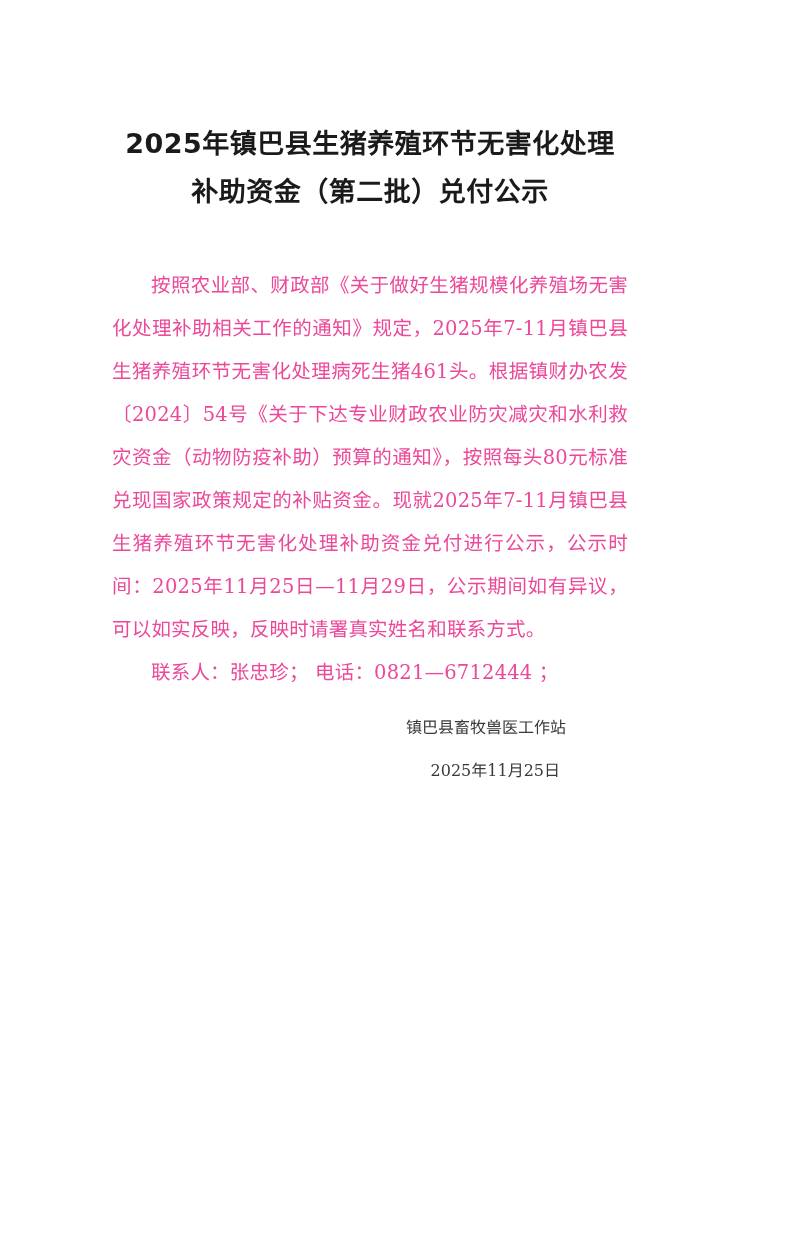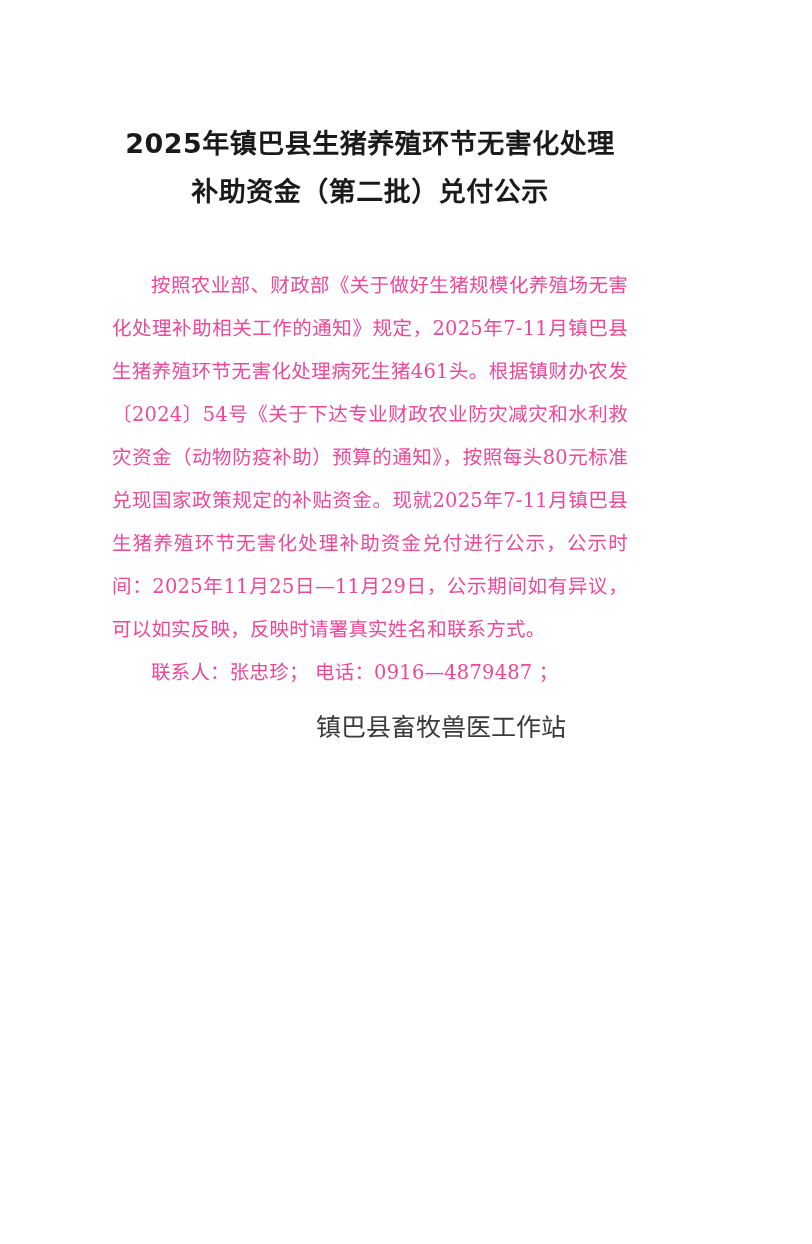--- a/index.html
+++ b/index.html
@@ -43,21 +43,21 @@
   }
   .para {
     margin: 0;
     text-indent: 2em;
   }
   .para + .para {
     margin-top: 0px;
   }
   .sign-block {
     margin-top: 12px;
-    font-size: 25px;
+    font-size: 16px;
     line-height: 43px;
     color: #3a3a3a;
     text-align: right;
     padding-right: 62px;
   }
   .sign-line {
     display: block;
     white-space: pre;
   }
   .sign-date {
@@ -66,20 +66,21 @@
 </style>
 </head>
 <body>
 
 <div class="page">
 
   <h1 class="doc-title">2025年镇巴县生猪养殖环节无害化处理补助资金（第二批）兑付公示</h1>
 
   <div class="body-text">
     <p class="para">按照农业部、财政部《关于做好生猪规模化养殖场无害化处理补助相关工作的通知》规定，2025年7-11月镇巴县生猪养殖环节无害化处理病死生猪461头。根据镇财办农发〔2024〕54号《关于下达专业财政农业防灾减灾和水利救灾资金（动物防疫补助）预算的通知》，按照每头80元标准兑现国家政策规定的补贴资金。现就2025年7-11月镇巴县生猪养殖环节无害化处理补助资金兑付进行公示，公示时间：2025年11月25日—11月29日，公示期间如有异议，可以如实反映，反映时请署真实姓名和联系方式。</p>
-    <p class="para">联系人：张忠珍； 电话：0916—4879487 ；</p>
+    <p class="para">联系人：张忠珍； 电话：0821—6712444 ；</p>
   </div>
 
   <div class="sign-block">
     <span class="sign-line">镇巴县畜牧兽医工作站</span>
+    <span class="sign-line sign-date">2025年11月25日</span>
   </div>
 
 </div>
 
 </body></html>

